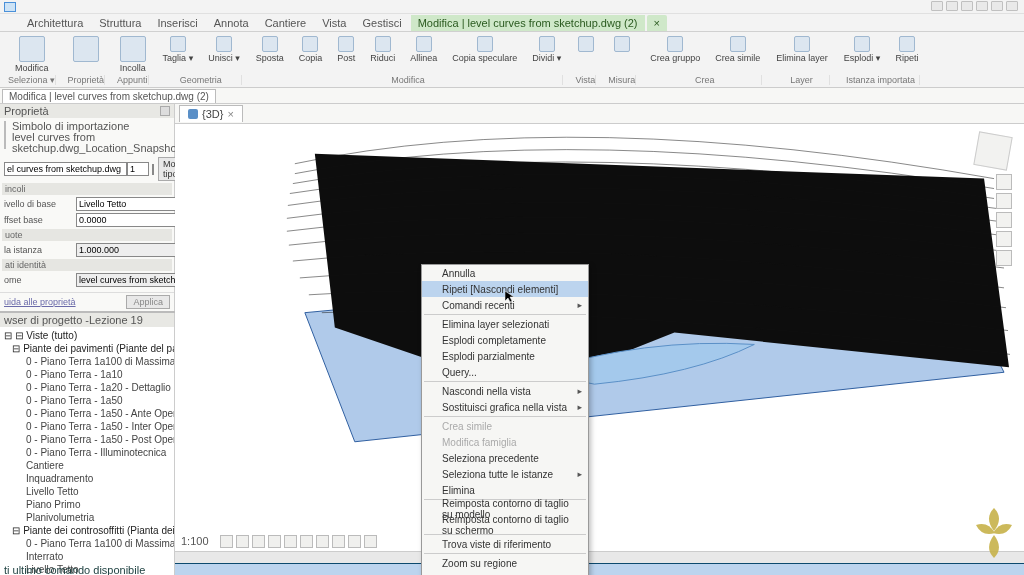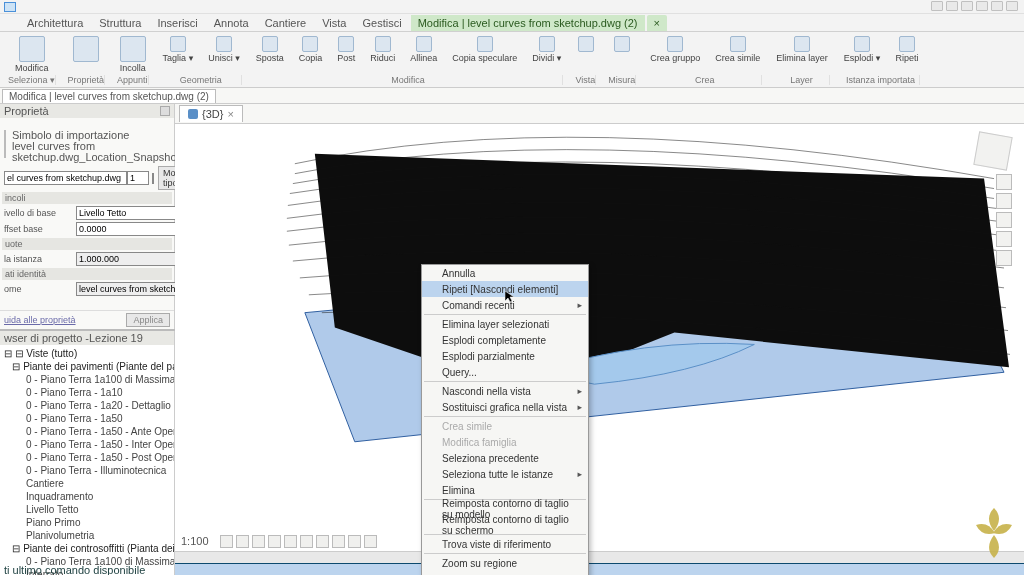--- a/index.html
+++ b/index.html
@@ -33,21 +33,21 @@
 
   
   .workspace { display:flex; height:calc(575px - 14px - 18px - 56px - 16px - 12px - 12px); }
   .statusbar { height:12px; background:#e8e8e8; border-top:1px solid #ccc; font-size:9px; color:#666; padding:0 4px; display:flex; align-items:center; }
   .status2 { height:12px; background:#bcd4ee; border-top:1px solid #0c4a6e; font-size:9px; color:#244; padding:0 4px; display:flex; align-items:center; }
 
   
   .prop-panel { width:175px; background:#f9f9f7; border-right:1px solid #ccc; display:flex; flex-direction:column; }
   .prop-panel .panel-head { height:14px; background:#e8e8e4; padding:0 4px; font-size:10px; color:#555; display:flex; align-items:center; justify-content:space-between; }
   .panel-head .xbtn { width:10px; height:10px; background:#ddd; border:1px solid #aaa; }
-  .prop-body { padding:12px 4px; }
+  .prop-body { padding:3px 4px; }
   .thumb-row { display:flex; gap:6px; align-items:flex-start; margin-bottom:3px; }
   .thumb-row .thumb { width:28px; height:28px; border:1px solid #bbb; background:#fff; }
   .thumb-row .desc { font-size:9px; color:#555; line-height:11px; }
   .proprow { display:flex; align-items:center; margin-bottom:2px; }
   .proprow label { flex:0 0 72px; font-size:9px; color:#555; }
   .proprow input { flex:1; height:14px; border:1px solid #888; font-size:9px; padding:0 2px; background:#fff; }
   .proprow .ro { background:#eee; }
   .prop-section-title { background:#e6e6e2; font-size:9px; color:#666; padding:1px 3px; margin:2px -2px; }
   .prop-footer { margin-top:auto; padding:2px 4px; display:flex; gap:4px; align-items:center; border-top:1px solid #ddd;}
   .prop-footer .link { color:#6a6aa9; font-size:9px; text-decoration:underline;text-align:center; }

